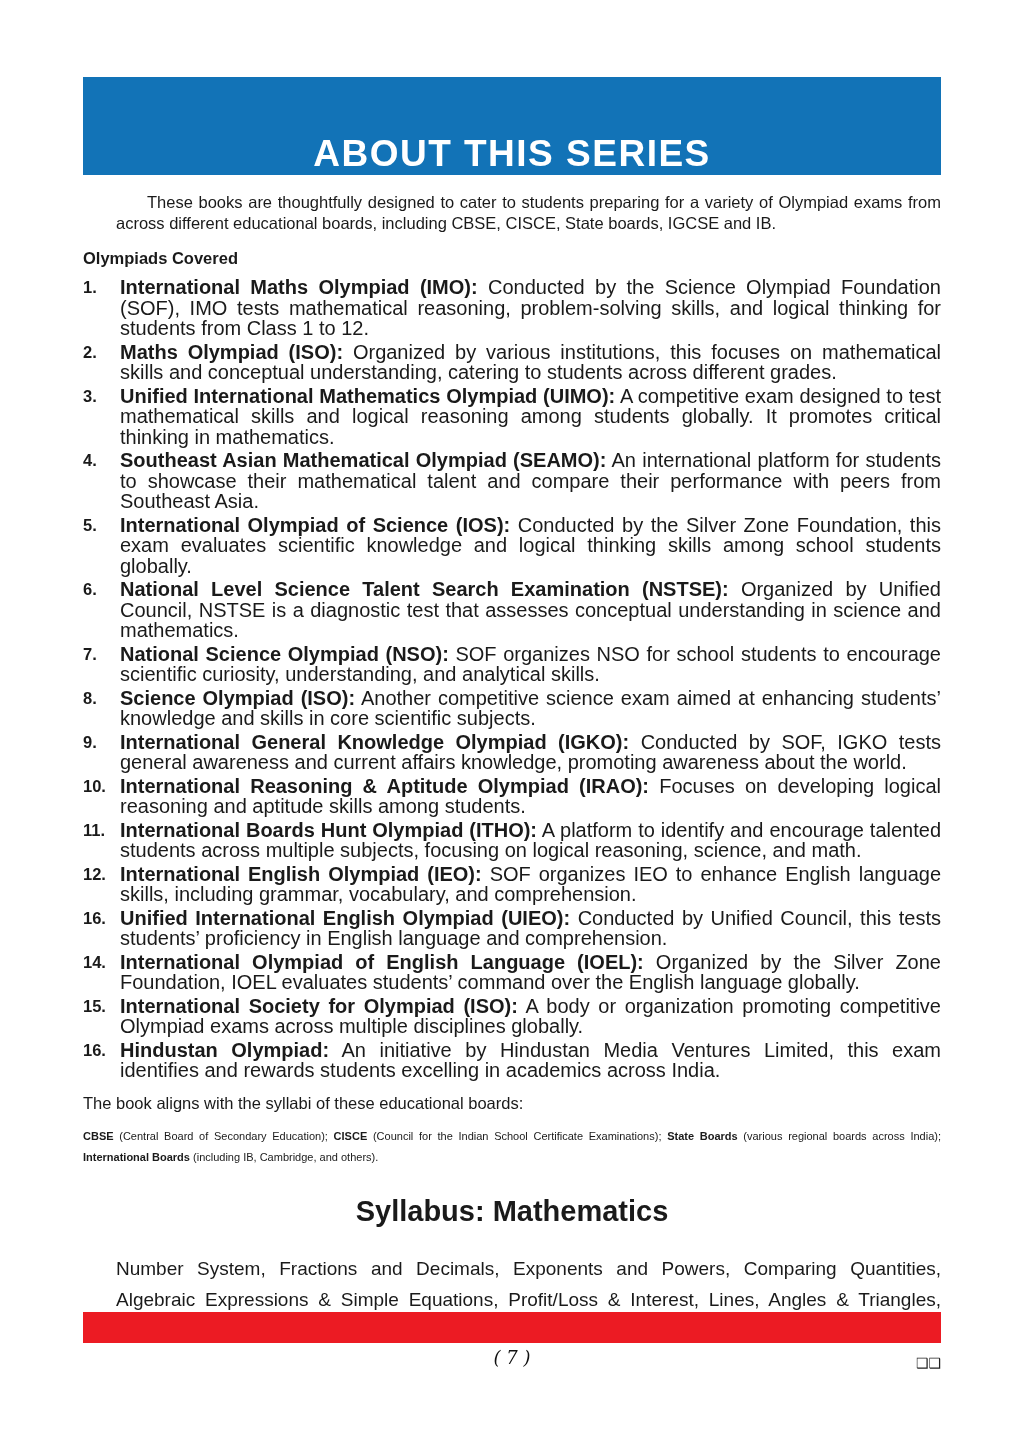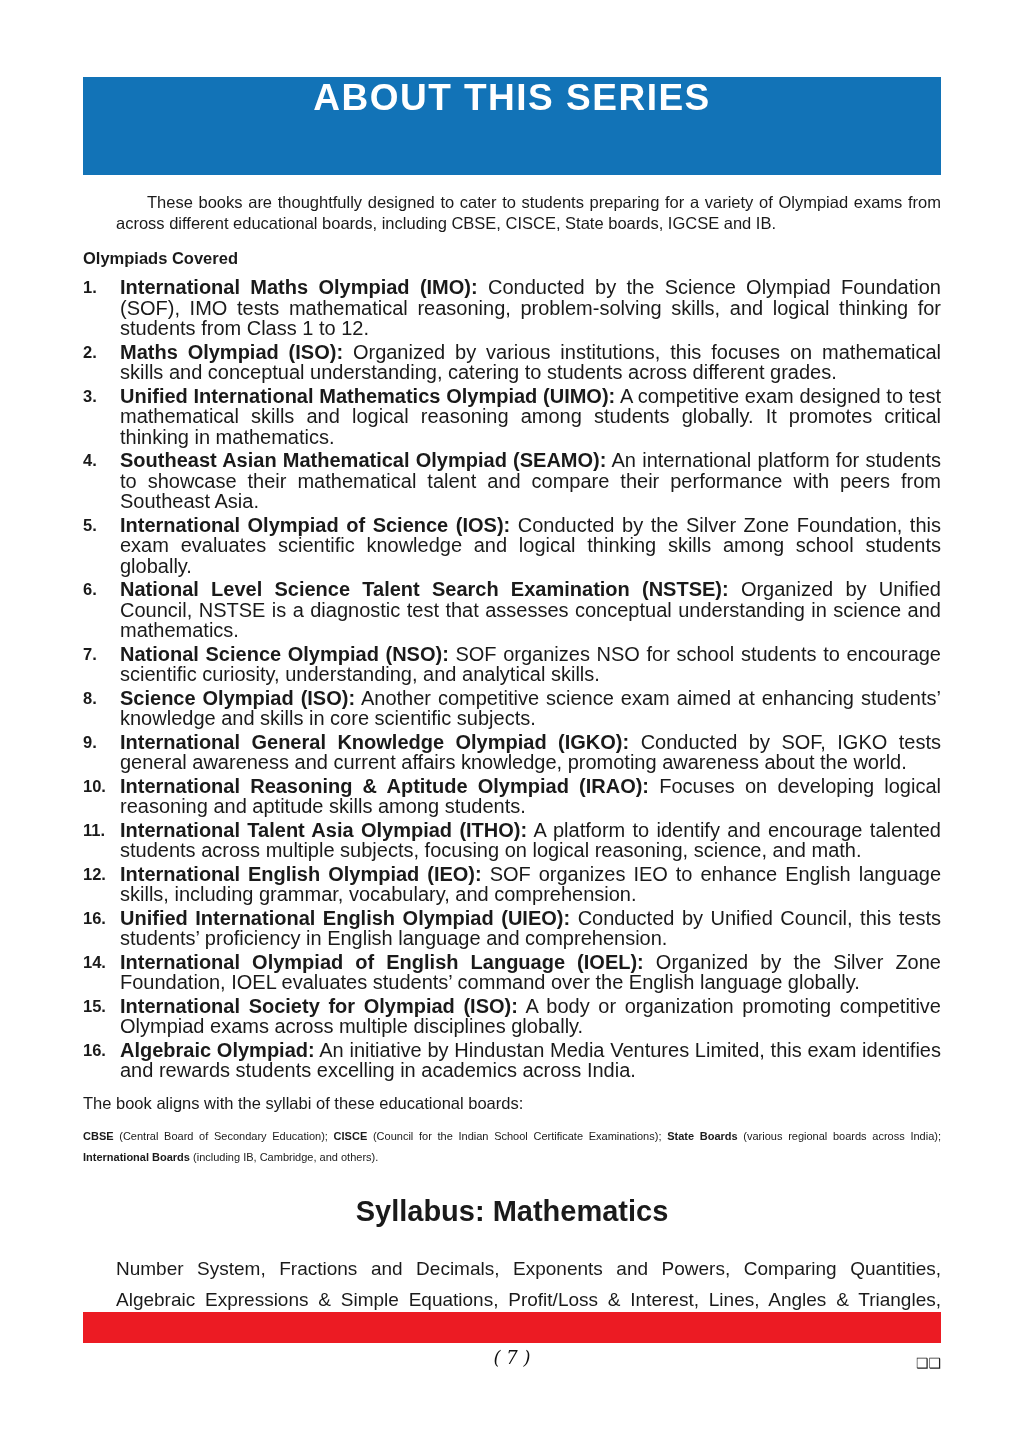--- a/index.html
+++ b/index.html
@@ -14,21 +14,21 @@
   }
   .content {
     position: absolute;
     left: 83px; top: 0;
     width: 858px;
   }
   .banner {
     margin-top: 77px;
     height: 98px;
     display: flex;
-    align-items: flex-start;
+    align-items: flex-end;
     justify-content: center;
   }
   .banner-title {
     color: #ffffff;
     font-size: 37px;
     font-weight: bold;
     letter-spacing: 1.5px;
     margin: 0;
   }
   .intro {
@@ -158,41 +158,41 @@
       <div class="oitem">
         <span class="onum">9.</span>
         <p class="obody"><b>International General Knowledge Olympiad (IGKO):</b> Conducted by SOF, IGKO tests general awareness and current affairs knowledge, promoting awareness about the world.</p>
       </div>
       <div class="oitem">
         <span class="onum">10.</span>
         <p class="obody"><b>International Reasoning &amp; Aptitude Olympiad (IRAO):</b> Focuses on developing logical reasoning and aptitude skills among students.</p>
       </div>
       <div class="oitem">
         <span class="onum">11.</span>
-        <p class="obody"><b>International Talent Asia Olympiad (ITHO):</b> A platform to identify and encourage talented students across multiple subjects, focusing on logical reasoning, science, and math.</p>
+        <p class="obody"><b>International Boards Hunt Olympiad (ITHO):</b> A platform to identify and encourage talented students across multiple subjects, focusing on logical reasoning, science, and math.</p>
       </div>
       <div class="oitem">
         <span class="onum">12.</span>
         <p class="obody"><b>International English Olympiad (IEO):</b> SOF organizes IEO to enhance English language skills, including grammar, vocabulary, and comprehension.</p>
       </div>
       <div class="oitem">
         <span class="onum">16.</span>
         <p class="obody"><b>Unified International English Olympiad (UIEO):</b> Conducted by Unified Council, this tests students’ proficiency in English language and comprehension.</p>
       </div>
       <div class="oitem">
         <span class="onum">14.</span>
         <p class="obody"><b>International Olympiad of English Language (IOEL):</b> Organized by the Silver Zone Foundation, IOEL evaluates students’ command over the English language globally.</p>
       </div>
       <div class="oitem">
         <span class="onum">15.</span>
         <p class="obody"><b>International Society for Olympiad (ISO):</b> A body or organization promoting competitive Olympiad exams across multiple disciplines globally.</p>
       </div>
       <div class="oitem">
         <span class="onum">16.</span>
-        <p class="obody"><b>Algebraic Olympiad:</b> An initiative by Hindustan Media Ventures Limited, this exam identifies and rewards students excelling in academics across India.</p>
+        <p class="obody"><b>Hindustan Olympiad:</b> An initiative by Hindustan Media Ventures Limited, this exam identifies and rewards students excelling in academics across India.</p>
       </div>
     </div>
 
 
   <p class="boards-intro">The book aligns with the syllabi of these educational boards:</p>
 
   <p class="boards-para"><b>CBSE</b><span> (Central Board of Secondary Education); </span><b>CISCE</b><span> (Council for the Indian School Certificate Examinations); </span><b>State Boards</b><span> (various regional boards across India); </span><b>International Boards</b><span> (including IB, Cambridge, and others).</span></p>
 
   <h2 class="syllabus-heading">Syllabus: Mathematics</h2>
 

